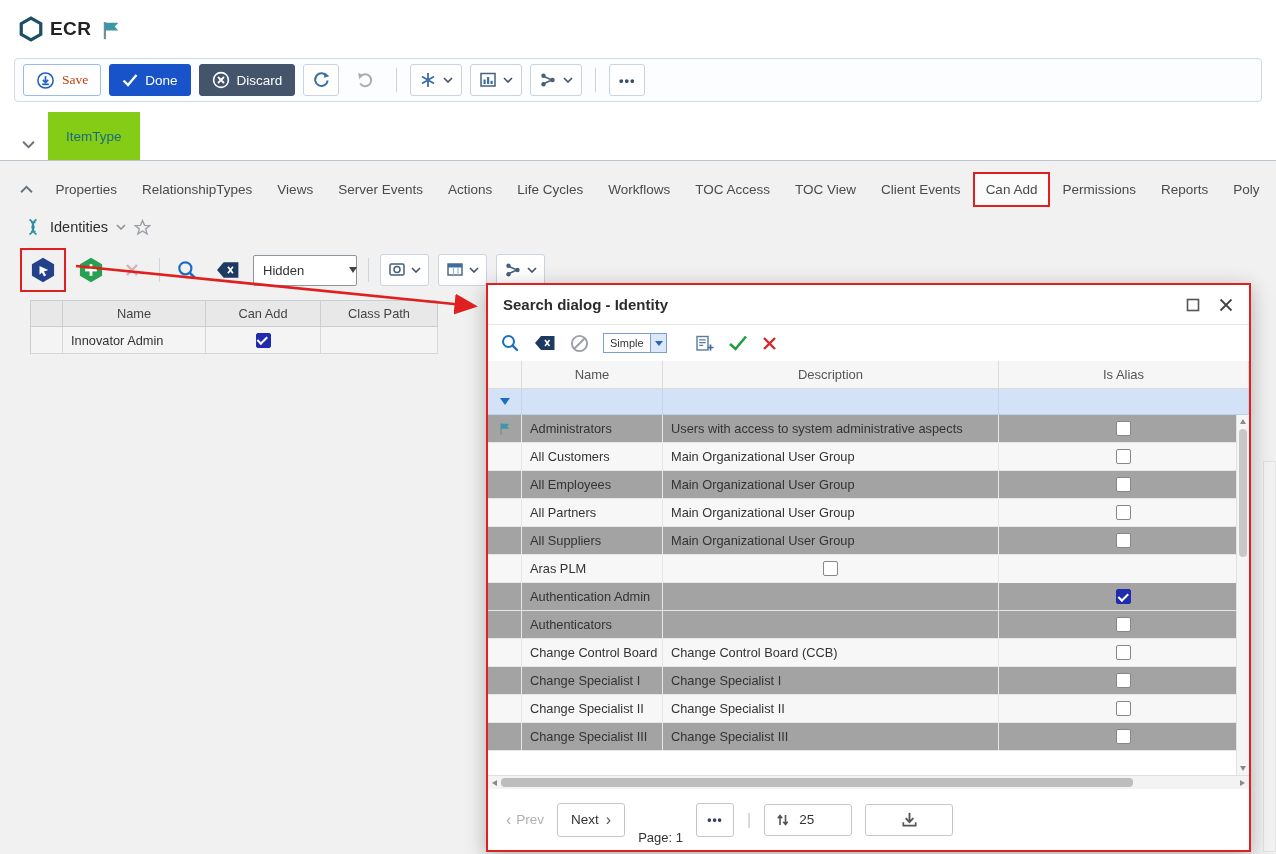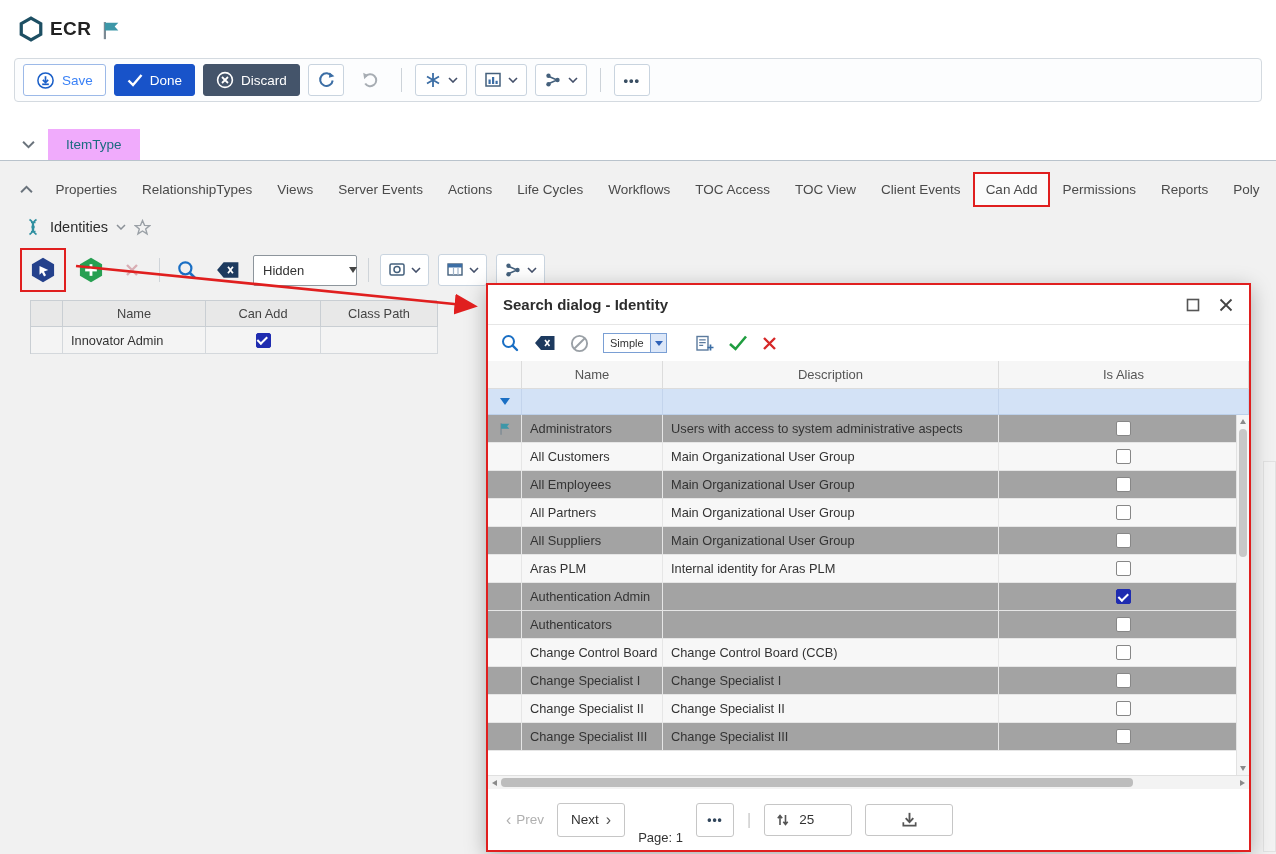--- a/index.html
+++ b/index.html
@@ -22,37 +22,37 @@
   .logo { position:absolute; left:18px; top:16px; }
   .app-title { position:absolute; left:50px; top:18px; font-size:19px; font-weight:bold; color:#222; letter-spacing:.4px; }
   .hdr-flag { position:absolute; left:100px; top:19px; }
 
   
   .toolbar { position:absolute; left:14px; right:14px; top:58px; height:44px;
     border:1px solid #d4dae0; border-radius:4px; background:#fcfdfe;
     display:flex; align-items:center; gap:8px; padding:0 8px; }
   .btn { display:inline-flex; align-items:center; gap:7px; height:32px; padding:0 12px;
     border-radius:3px; font-size:13.5px; cursor:default; border:1px solid transparent; }
-  .btn-save { color:#3b82f6; border-color:#9cb9e8; background:#fff; }
+  .btn-save { color:#c2410c; border-color:#9cb9e8; background:#fff;font-family:Liberation Serif, serif; }
   .btn-done { background:#1853c9; color:#fff; border-color:#1853c9; }
   .btn-discard { background:#44546a; color:#fff; border-color:#44546a; }
   .iconbtn { width:36px; height:32px; border:1px solid #c9d4df; border-radius:3px; background:#fff;
     display:flex; align-items:center; justify-content:center; }
   .iconbtn.noborder { border-color:transparent; background:transparent; }
   .sep { width:1px; height:24px; background:#cdd3d9; margin:0 5px; }
   .dropbtn { display:flex; align-items:center; gap:6px; height:32px; padding:0 8px;
     border:1px solid #c9d4df; border-radius:3px; background:#fff; }
   .more-label { font-size:13px; font-weight:bold; color:#3a4f63; letter-spacing:1px; }
 
   
   .itemtype-bar { position:absolute; top:102px; left:0; right:0; height:59px; background:#fff;
     border-bottom:1px solid #b9c3cc; }
   .collapse { position:absolute; left:22px; bottom:11px; }
-  .itemtype-tab { position:absolute; left:48px; bottom:0; height:31px; padding:0 18px;
-    background:#f0abfc; color:#1b6b80; font-size:13.5px; display:flex; align-items:center; }
+  .itemtype-tab { position:absolute; left:48px; bottom:0; height:48px; padding:0 18px;
+    background:#84cc16; color:#1b6b80; font-size:13.5px; display:flex; align-items:center; }
 
   
   .content { position:absolute; top:161px; left:0; right:0; bottom:0; background:#f1f1f1; overflow:hidden; }
 
   .tabbar { position:absolute; top:6px; left:0; right:0; height:44px; display:flex;
     align-items:center; padding-left:20px; overflow:hidden; white-space:nowrap; }
   .caret { margin-right:10px; flex:0 0 auto; }
   .tab { padding:10px 12.5px; font-size:13.5px; color:#4a4a4a; flex:0 0 auto; }
   .tab.selected { border:2px solid #e01f1f; padding:8px 10.5px; background:#fbfbfb; }
 
@@ -549,21 +549,20 @@
        <div class="dc icon"></div>
        <div class="dc">All Suppliers</div>
        <div class="dc">Main Organizational User Group</div>
        <div class="dc center">
             <span class="cb "></span>
           </div>
      </div>
         <div class="drow alt">
        <div class="dc icon"></div>
        <div class="dc">Aras PLM</div>
-       <div class="dc">Internal identity for Aras PLM</div>
        <div class="dc center">
             <span class="cb "></span>
           </div>
      </div>
         <div class="drow ">
        <div class="dc icon"></div>
        <div class="dc">Authentication Admin</div>
        <div class="dc"></div>
        <div class="dc center">
             <span class="cb checked"></span>

